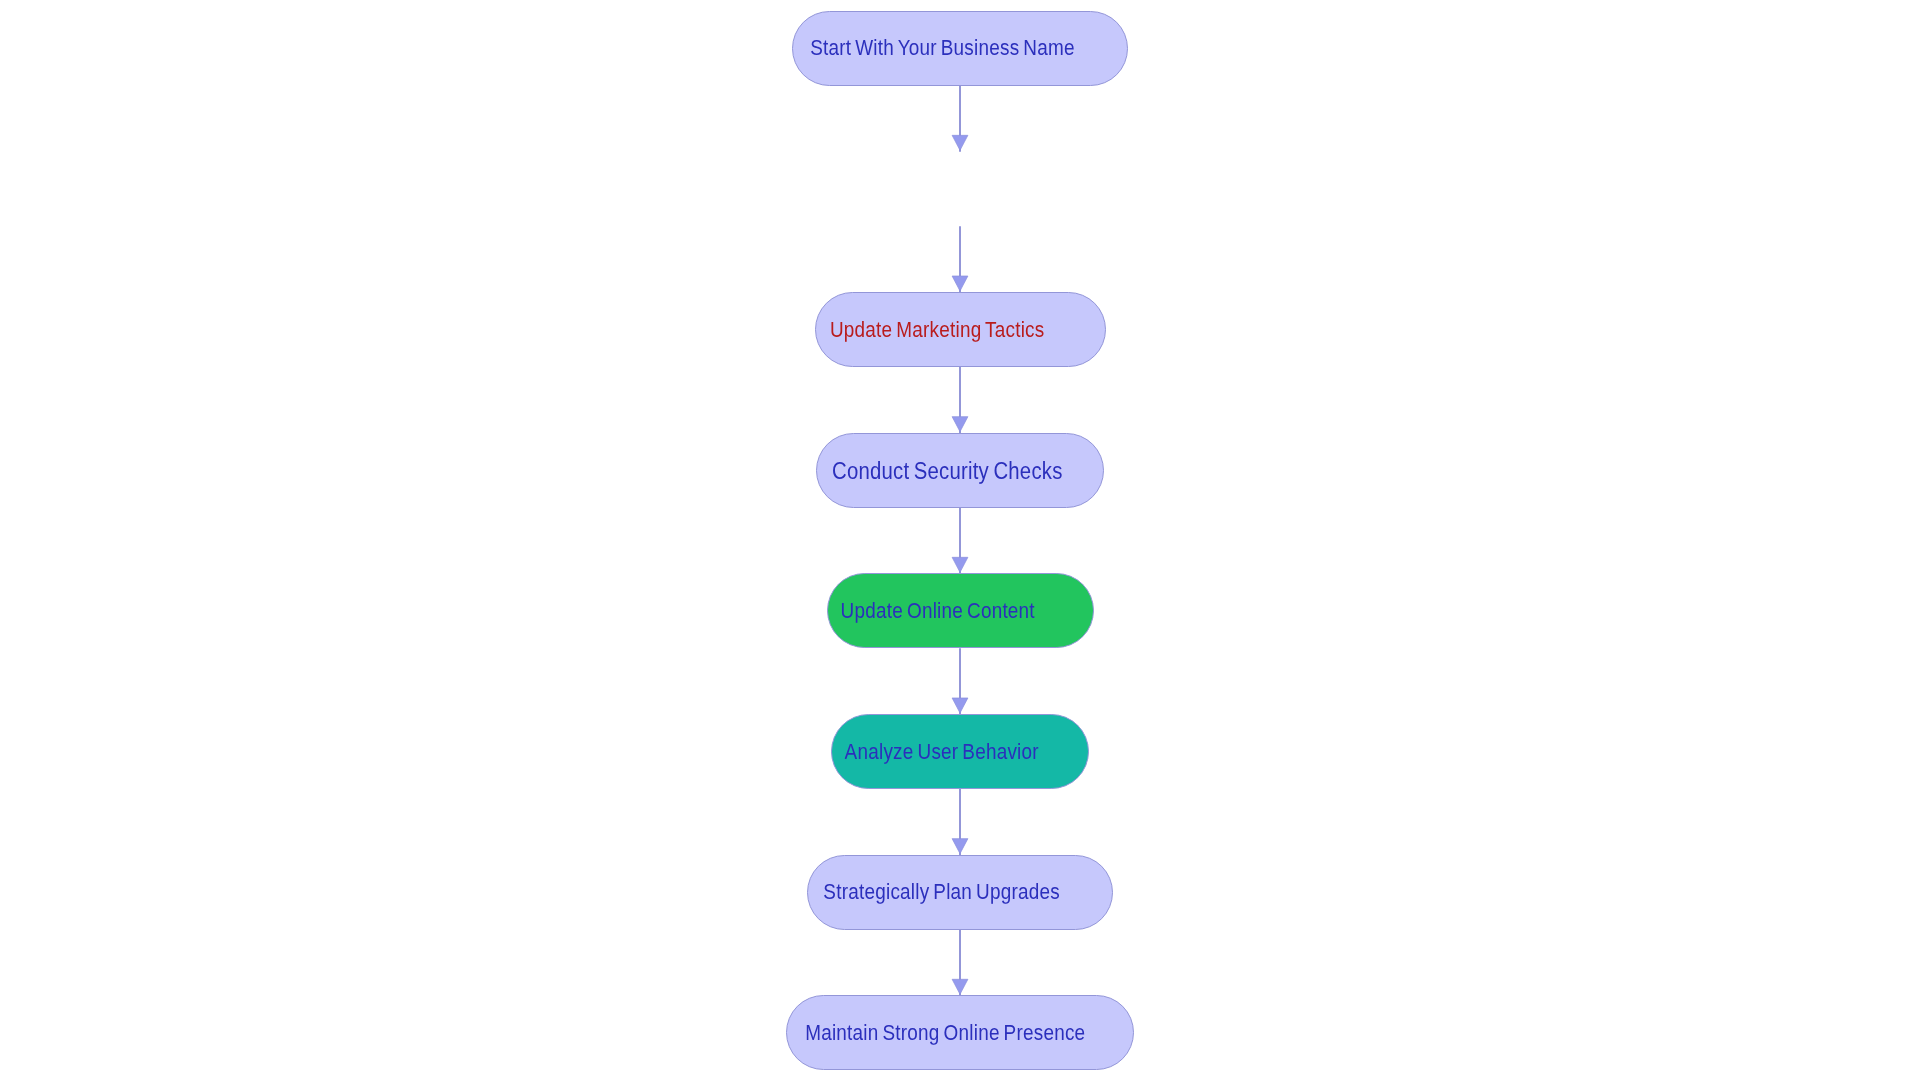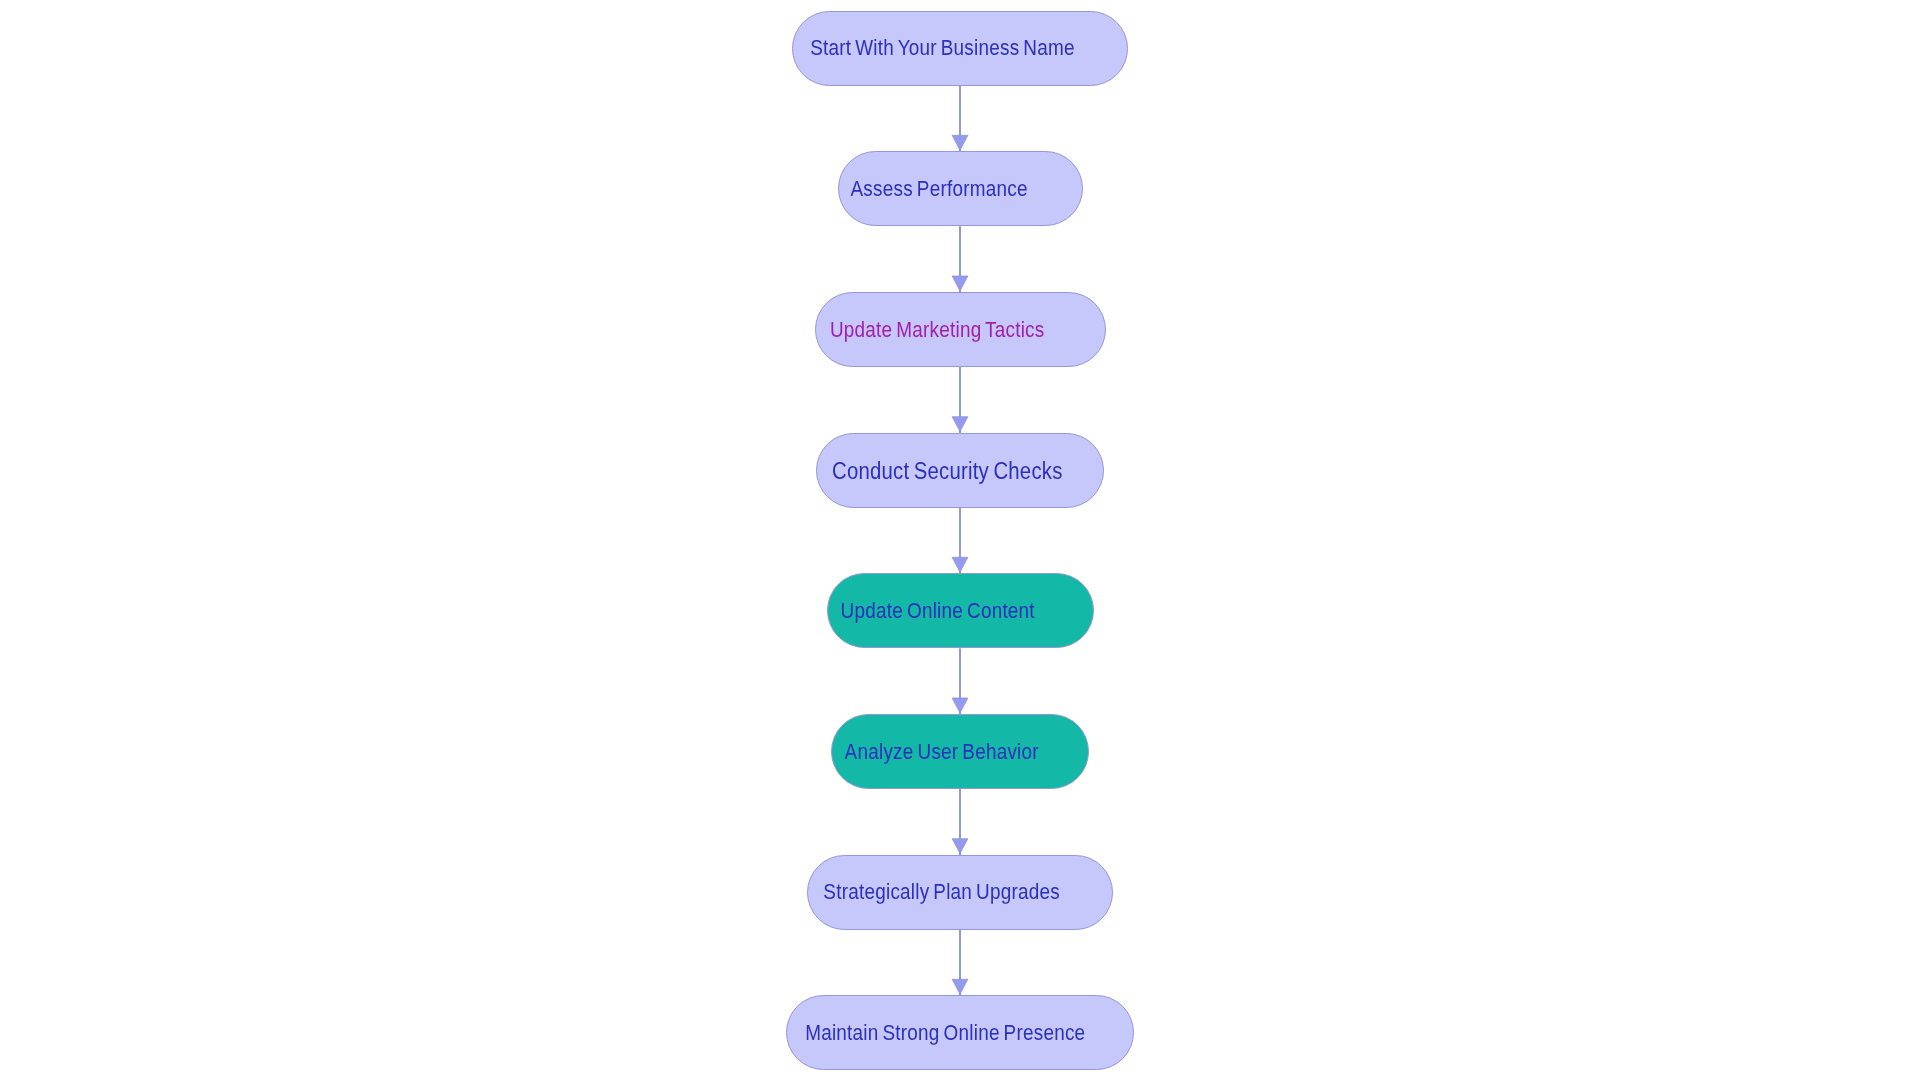--- a/index.html
+++ b/index.html
@@ -88,30 +88,27 @@
     <g class="edge">
       <path class="edge-line" fill="none" d="M960,929.53 L960,995.69" stroke="#9396d8" stroke-width="2"></path>
       <path class="edge-arrow" d="M952.1,979.2900000000001 L967.9,979.2900000000001 L960,994.2900000000001 Z" fill="#949aee" stroke="#8b8fdd" stroke-width="0.7" stroke-linejoin="miter"></path>
     </g>
   </svg>
 
   <div id="node-layer">
     <div class="node" style="left: 792px; top: 10.58px; width: 336px; height: 75px; border-radius: 37.5px; border-width: 1px; background: rgb(198, 200, 252); border-color: rgb(147, 150, 216); color: rgb(43, 47, 188); font-size: 21.4px;">
       <span class="node-label">Start With Your Business Name</span>
     </div>
-    <div class="node" style="left: 837.5px; top: 151.24px; width: 245px; height: 75px; border-radius: 37.5px; border-width: 1px; background: rgb(198, 200, 252); border-color: rgb(147, 150, 216); color: rgb(43, 47, 188); font-size: 21.4px;">
-      <span class="node-label">Assess Performance</span>
-    </div>
-    <div class="node" style="left: 814.5px; top: 291.9px; width: 291px; height: 75px; border-radius: 37.5px; border-width: 1px; background: rgb(198, 200, 252); border-color: rgb(147, 150, 216); color: #a21caf; font-size: 21.4px;">
+    <div class="node" style="left: 814.5px; top: 291.9px; width: 291px; height: 75px; border-radius: 37.5px; border-width: 1px; background: rgb(198, 200, 252); border-color: rgb(147, 150, 216); color: #b91c1c; font-size: 21.4px;">
       <span class="node-label">Update Marketing Tactics</span>
     </div>
     <div class="node" style="left: 816px; top: 432.56px; width: 288px; height: 75px; border-radius: 37.5px; border-width: 1px; background: rgb(198, 200, 252); border-color: rgb(147, 150, 216); color: rgb(43, 47, 188); font-size: 23px;">
       <span class="node-label">Conduct Security Checks</span>
     </div>
-    <div class="node" style="left: 826.5px; top: 573.22px; width: 267px; height: 75px; border-radius: 37.5px; border-width: 1px; background: #14b8a6; border-color: rgb(147, 150, 216); color: rgb(43, 47, 188); font-size: 21.4px;">
+    <div class="node" style="left: 826.5px; top: 573.22px; width: 267px; height: 75px; border-radius: 37.5px; border-width: 1px; background: #22c55e; border-color: rgb(147, 150, 216); color: rgb(43, 47, 188); font-size: 21.4px;">
       <span class="node-label">Update Online Content</span>
     </div>
     <div class="node" style="left: 831px; top: 713.88px; width: 258px; height: 75px; border-radius: 37.5px; border-width: 1px; background: #14b8a6; border-color: rgb(147, 150, 216); color: rgb(43, 47, 188); font-size: 21.4px;">
       <span class="node-label">Analyze User Behavior</span>
     </div>
     <div class="node" style="left: 807px; top: 854.53px; width: 306px; height: 75px; border-radius: 37.5px; border-width: 1px; background: rgb(198, 200, 252); border-color: rgb(147, 150, 216); color: rgb(43, 47, 188); font-size: 21.4px;">
       <span class="node-label">Strategically Plan Upgrades</span>
     </div>
     <div class="node" style="left: 786px; top: 995.19px; width: 348px; height: 75px; border-radius: 37.5px; border-width: 1px; background: rgb(198, 200, 252); border-color: rgb(147, 150, 216); color: rgb(43, 47, 188); font-size: 21.4px;">
       <span class="node-label">Maintain Strong Online Presence</span>

